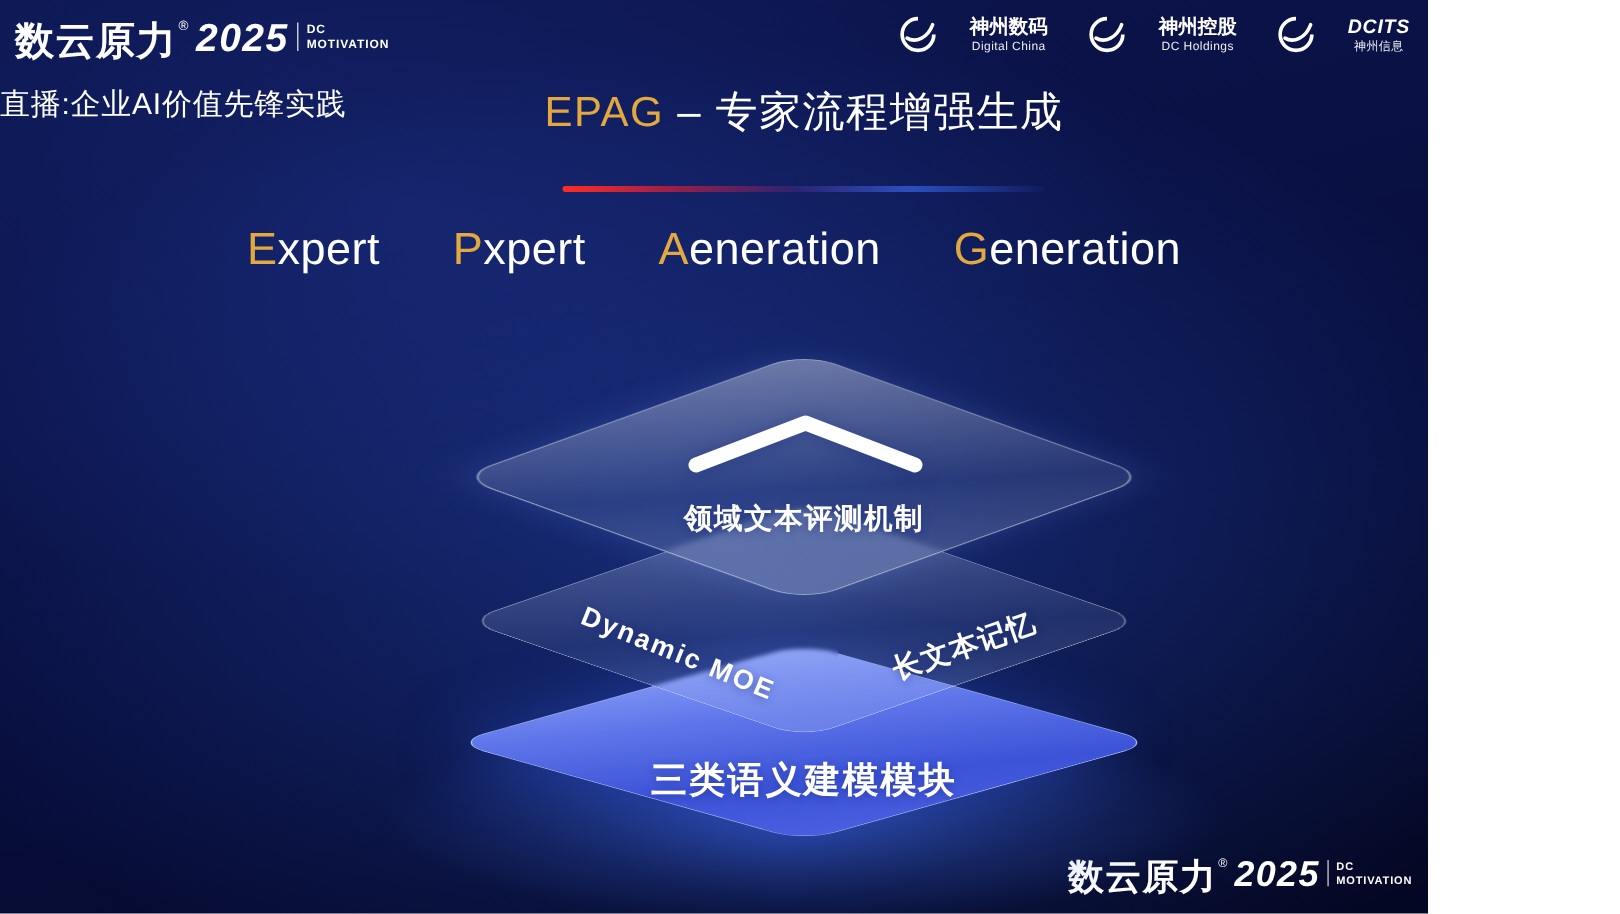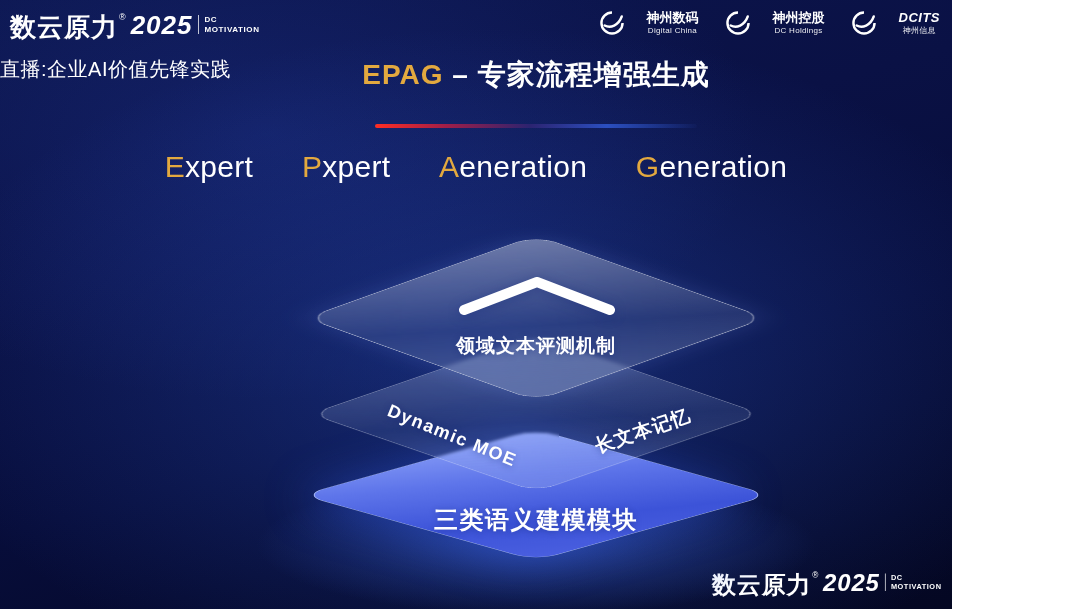--- a/index.html
+++ b/index.html
@@ -27,21 +27,21 @@
     letter-spacing:.6px; line-height:1.2; margin:5px 0 0 6px;
     border-left:1px solid rgba(255,255,255,.75); padding-left:5px;
   }
   .brand.tl { position:absolute; left:10px; top:10px; }
   .brand.br { position:absolute; right:10px; bottom:8px; transform:scale(.92); transform-origin:right bottom; }
 
   
   .live-badge { position:absolute; left:0; top:56px; font-size:20px; font-weight:normal; letter-spacing:.5px; }
   .slide-title {
     position:absolute; left:536px; top:56px; transform:translateX(-50%);
-    font-size:28px; font-weight:bold; white-space:nowrap; letter-spacing:1px;
+    font-size:28px; font-weight:normal; white-space:nowrap; letter-spacing:1px;
   }
   .gold { color:#e3a93f; }
 
   .partner-logos { position:absolute; right:12px; top:10px; display:flex; gap:26px; align-items:center; }
   .partner { display:flex; align-items:center; gap:22px; }
   .partner .p-icon { width:26px; height:26px; flex:0 0 auto; }
   .p-text { display:flex; flex-direction:column; line-height:1.15; }
   .p-cn { font-size:13px; font-weight:bold; }
   .p-en { font-size:8px; opacity:.92; letter-spacing:.3px;text-align:center; }
   .partner:nth-child(3) .p-cn { font-style:italic; letter-spacing:.5px; }

